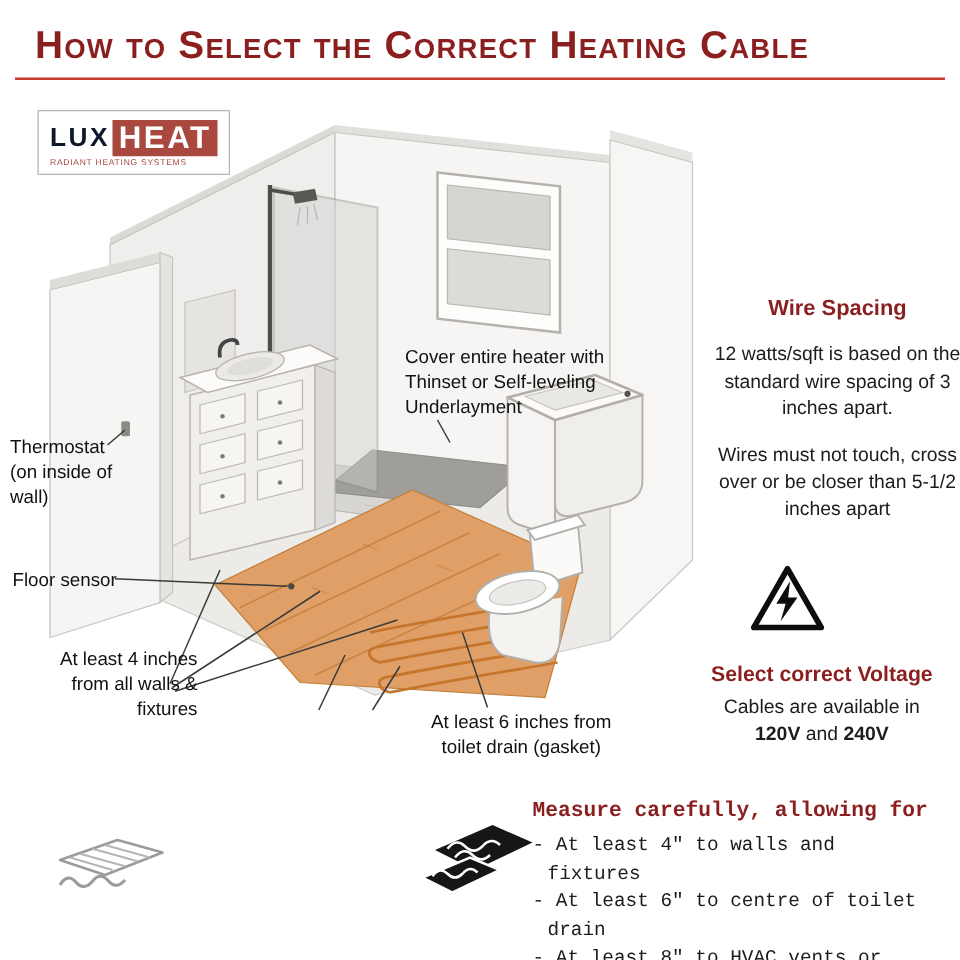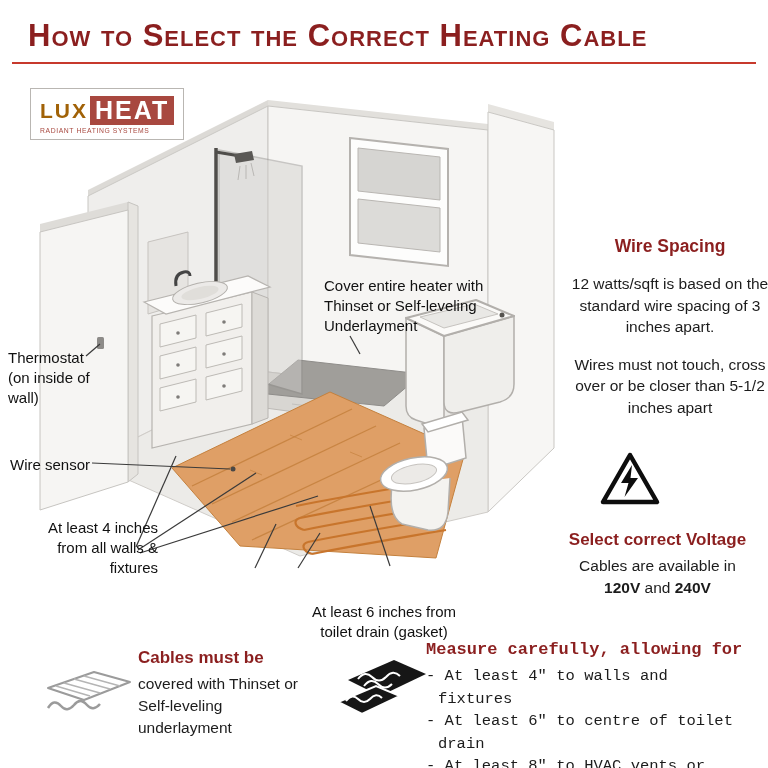--- a/index.html
+++ b/index.html
@@ -6,32 +6,32 @@
   body{font-family:"Liberation Sans",sans-serif;color:#1c1c1c;}
   #canvas{position:relative;width:768px;height:768px;background:#fff;overflow:hidden;}
 
   .title{position:absolute;left:16px;top:18px;width:748px;font-size:31px;font-weight:600;
          font-variant:small-caps;letter-spacing:1px;color:#8b1f1f;white-space:nowrap;margin-left:12px;}
   .rule{position:absolute;left:12px;top:62px;width:744px;height:2px;background:#c7392c;}
 
   .logo{position:absolute;left:30px;top:88px;border:1px solid #b9b6b2;background:#fff;
         padding:7px 9px 5px;box-sizing:border-box;}
   .logo-row{display:flex;align-items:center;}
-  .logo-lux{font-size:21px;font-weight:700;letter-spacing:2px;color:#a16207;}
+  .logo-lux{font-size:21px;font-weight:700;letter-spacing:2px;color:#0f172a;}
   .logo-heat{font-size:25px;font-weight:700;letter-spacing:2px;color:#fff;background:#a8483f;padding:0 5px;margin-left:2px;}
   .logo-tag{font-size:6.8px;letter-spacing:.6px;color:#a8483f;margin-top:2px;}
 
   svg.scene{position:absolute;left:0;top:0;}
 
   .ann{position:absolute;font-size:15px;line-height:20px;color:#111;}
   .ann-thermostat{left:8px;top:348px;width:88px;}
   .ann-floorsensor{left:10px;top:455px;width:100px;}
   .ann-4in{left:46px;top:518px;width:112px;text-align:right;}
   .ann-uncoupling{left:163px;top:570px;width:160px;}
-  .ann-6in{left:310px;top:568px;width:148px;text-align:center;margin-top:34px;}
+  .ann-6in{left:343px;top:568px;width:148px;text-align:center;}
   .ann-cover{left:324px;top:276px;width:168px;}
 
   .wire{position:absolute;left:564px;top:236px;width:212px;text-align:center;}
   .wire .h{font-size:17.5px;font-weight:700;color:#8b1f1f;margin-bottom:4px;}
   .wire p{font-size:15.5px;line-height:21.5px;margin:16px 0;}
 
   .volt-icon{position:absolute;left:598px;top:450px;}
   .volt{position:absolute;left:540px;top:530px;width:235px;text-align:center;}
   .volt .h{font-size:17px;font-weight:700;color:#8b1f1f;margin-bottom:5px;}
   .volt .ln{font-size:15.5px;line-height:22px;}
@@ -185,21 +185,21 @@
       <line x1="140" y1="553" x2="318" y2="496"></line>
       <line x1="255" y1="568" x2="276" y2="524"></line>
       <line x1="298" y1="568" x2="320" y2="533"></line>
       <line x1="390" y1="566" x2="370" y2="506"></line>
       <line x1="350" y1="336" x2="360" y2="354"></line>
     </g>
   </svg>
 
   <div class="ann ann-cover">Cover entire heater with Thinset or Self-leveling Underlayment</div>
   <div class="ann ann-thermostat">Thermostat (on inside of wall)</div>
-  <div class="ann ann-floorsensor">Wire sensor</div>
+  <div class="ann ann-floorsensor">Floor sensor</div>
   <div class="ann ann-4in">At least 4 inches from all walls &amp; fixtures</div>
   <div class="ann ann-6in">At least 6 inches from toilet drain (gasket)</div>
 
   <div class="wire">
     <div class="h">Wire Spacing</div>
     <p>12 watts/sqft is based on the standard wire spacing of 3 inches apart.</p>
     <p>Wires must not touch, cross over or be closer than 5-1/2 inches apart</p>
   </div>
 
   <svg class="volt-icon" width="64" height="58" viewBox="0 0 64 58">
@@ -215,24 +215,20 @@
       <span>and</span>
       <span class="b">240V</span>
     </div>
   </div>
 
   <svg class="bl-icon" width="95" height="75" viewBox="0 0 95 75">
     <polygon points="6,38 52,22 88,32 42,50" fill="#ffffff" stroke="#9b9b9b" stroke-width="2" stroke-linejoin="round"></polygon>
     <path d="M22,33 L58,43 M32,29 L68,39 M42,26 L78,36 M14,36 L48,46" stroke="#b5b5b5" stroke-width="1.5" fill="none"></path>
     <path d="M6,58 q6,-10 13,-2 q6,7 13,-1 q6,-8 13,0 q6,7 13,-1" stroke="#9b9b9b" stroke-width="2.5" fill="none"></path>
   </svg>
-  <div class="bl">
-    <div class="h">Cables must be</div>
-    <div class="bd">covered with Thinset or Self-leveling underlayment</div>
-  </div>
 
   <svg class="br-icon" width="100" height="95" viewBox="0 0 100 95">
     <polygon points="14,34 60,14 92,28 46,50" fill="#161616"></polygon>
     <path d="M24,33 q7,-9 14,-2 q7,7 14,0 q7,-8 14,-1" stroke="#ffffff" stroke-width="2" fill="none"></path>
     <path d="M30,40 q7,-9 14,-2 q7,7 14,0" stroke="#ffffff" stroke-width="2" fill="none"></path>
     <polygon points="4,56 42,40 66,50 28,68" fill="#161616" stroke="#ffffff" stroke-width="2"></polygon>
     <path d="M12,55 q6,-8 12,-2 q6,6 12,0 q6,-7 12,-1" stroke="#ffffff" stroke-width="2" fill="none"></path>
   </svg>
   <div class="br">
     <div class="h">Measure carefully, allowing for</div>

